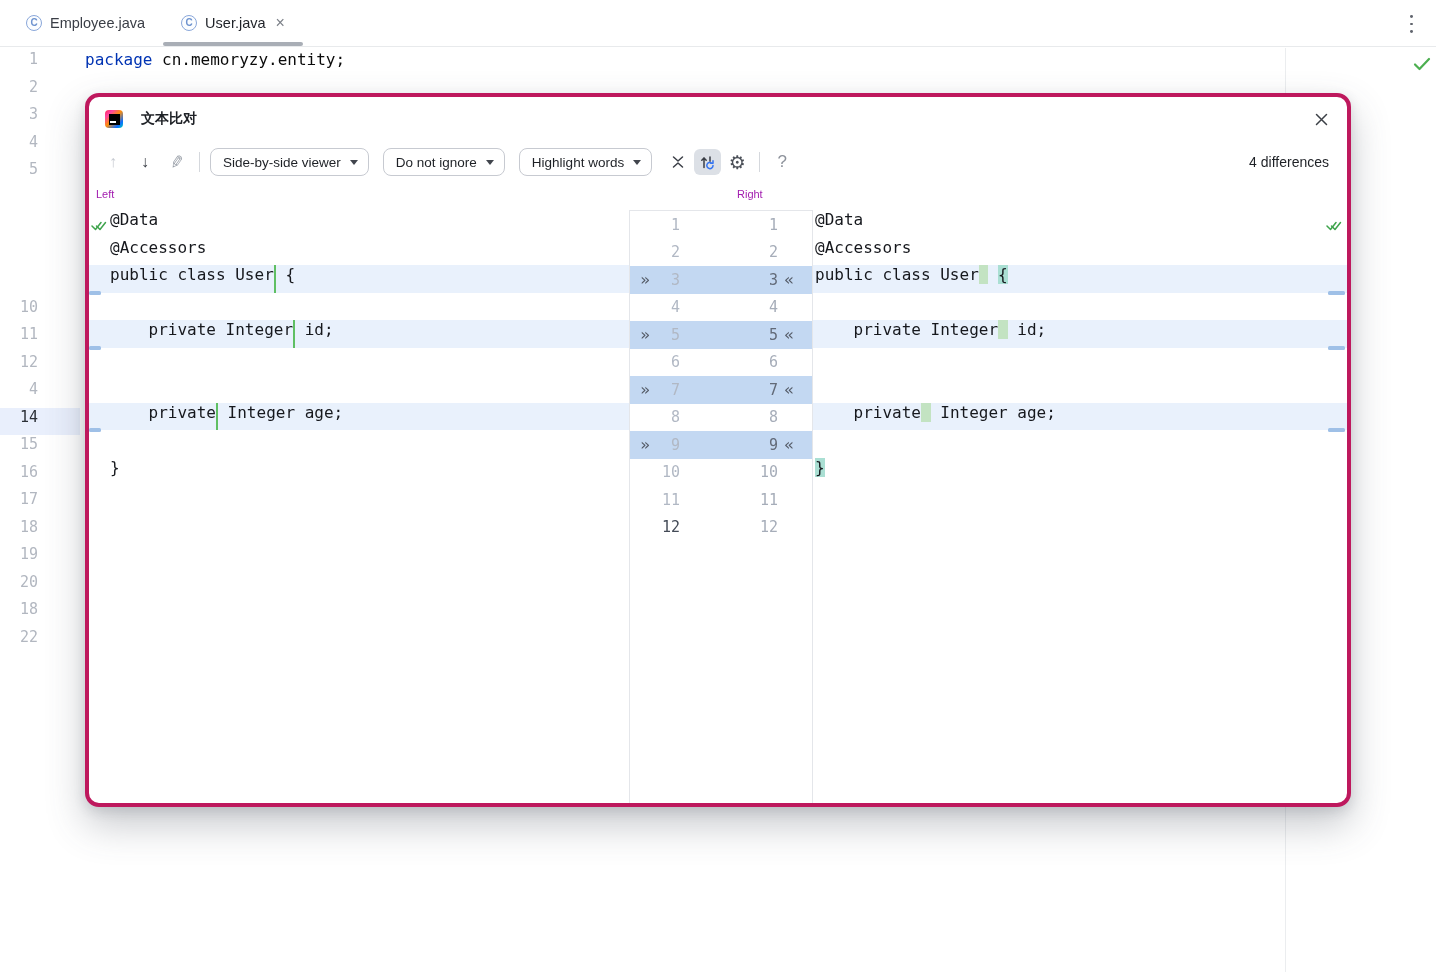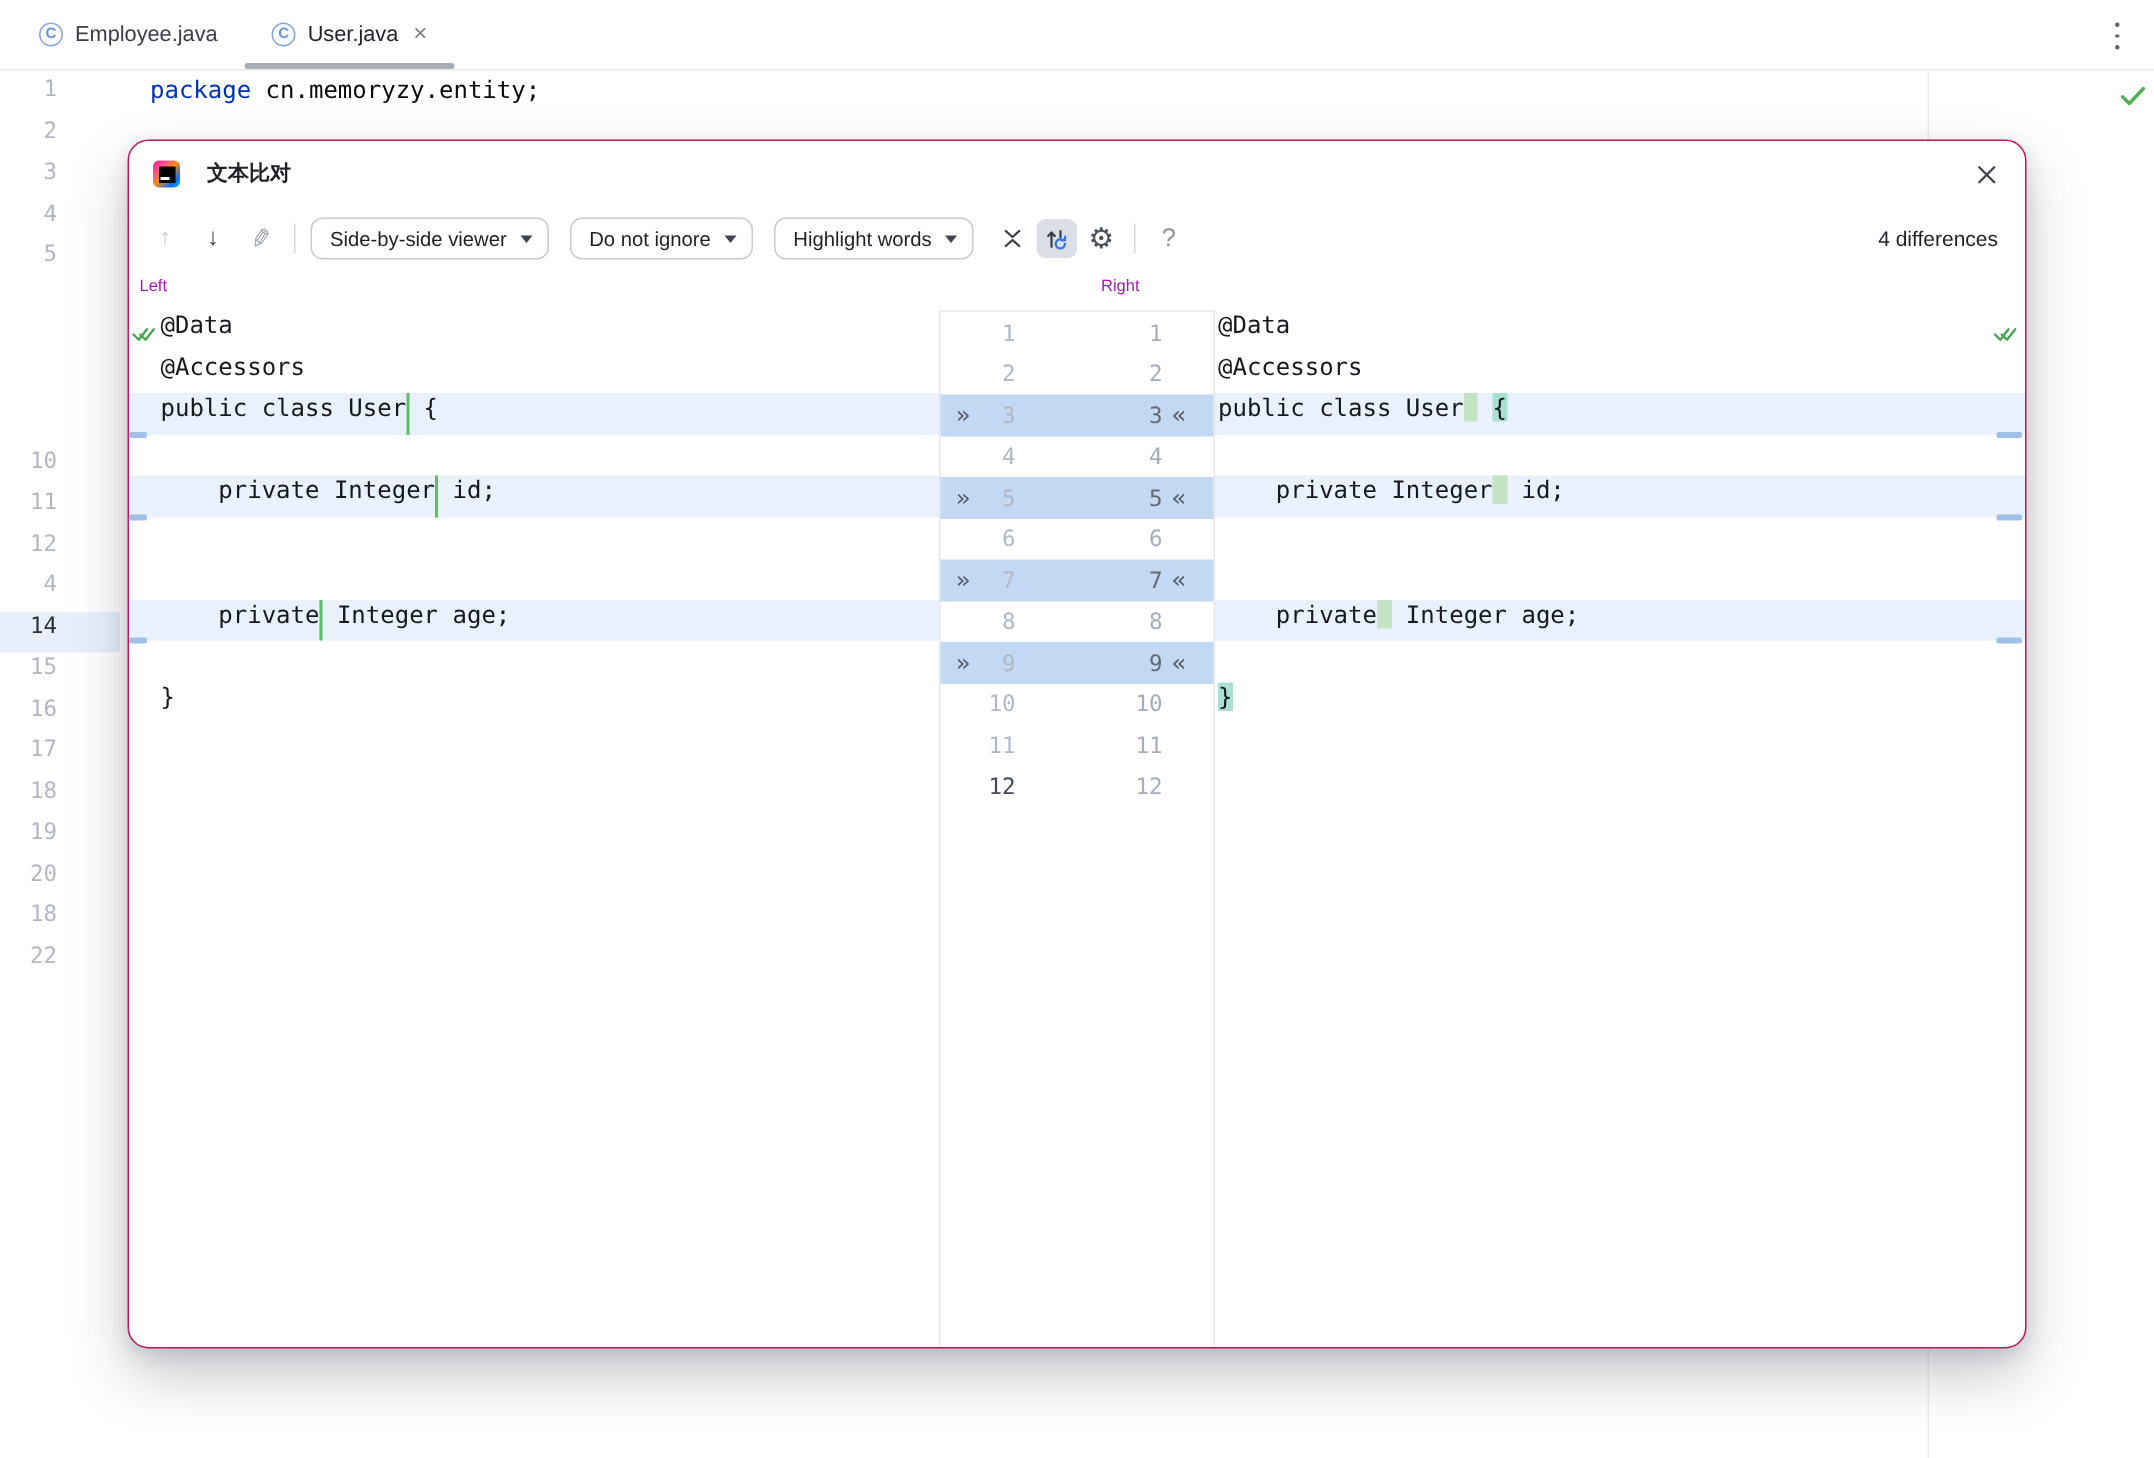--- a/index.html
+++ b/index.html
@@ -17,25 +17,25 @@
   .tab.active::after{content:"";position:absolute;left:0;right:0;bottom:0;height:4px;border-radius:2px;background:var(--underline_gray);}
   .cls-icon{width:16px;height:16px;border-radius:50%;border:1.5px solid #8aa7da;color:#6e93cf;background:#fbfdff;font-size:10px;font-weight:bold;display:flex;align-items:center;justify-content:center;line-height:1;}
   .tab-close{font-size:16px;color:#7c8088;margin-left:2px;line-height:1;}
   .kebab{position:absolute;right:16px;top:13px;width:18px;height:22px;display:flex;flex-direction:column;align-items:center;justify-content:center;}
   .kebab i{display:block;width:3px;height:3px;border-radius:50%;background:#60646d;margin:2.2px 0;}
   
   .editor-gutter{position:absolute;top:50px;left:0;width:80px;}
   .egl{height:27.5px;line-height:27.5px;text-align:right;padding-right:42px;font:15px "DejaVu Sans Mono",monospace;color:#b2b7c0;}
   .egl.on{background:#e9effc;color:#2c3037;}
   .code-line{position:absolute;left:85px;top:50px;height:27.5px;line-height:27.5px;font:16px "DejaVu Sans Mono",monospace;color:#0a0a0a;white-space:pre;}
-  .kw{color:var(--keyword_blue);margin-left:15px;}
+  .kw{color:var(--keyword_blue);}
   .v-sep-editor{position:absolute;left:1285px;top:48px;bottom:0;width:1px;background:#ebedef;}
   .ok-check{position:absolute;left:1413px;top:56px;}
   
-  .dialog{position:absolute;left:85px;top:93px;width:1266px;height:806px;background:#fff;border:1px solid #be185d;border-radius:14px;box-shadow:0 18px 38px rgba(70,76,90,.30),0 4px 12px rgba(70,76,90,.16);overflow:hidden;}
+  .dialog{position:absolute;left:85px;top:93px;width:1266px;height:714px;background:#fff;border:4px solid #be185d;border-radius:14px;box-shadow:0 18px 38px rgba(70,76,90,.30),0 4px 12px rgba(70,76,90,.16);overflow:hidden;}
   .dlg-head{position:absolute;top:0;left:0;right:0;height:44px;display:flex;align-items:center;padding:0 16px;}
   .idea-logo{width:18px;height:18px;border-radius:4px;background:linear-gradient(135deg,#fe2857 0%,#ff45a4 22%,#fe8e09 48%,#0a6cff 80%,#00d2b8 100%);position:relative;flex:0 0 auto;}
   .idea-logo .blk{position:absolute;inset:3.5px;background:#000;}
   .idea-logo .tick{position:absolute;left:5px;bottom:5.5px;width:6px;height:1.6px;background:#fff;}
   .dlg-title{margin-left:18px;font-size:14px;font-weight:bold;color:#1e2126;}
   .dlg-close{position:absolute;right:17px;top:13px;width:18px;height:18px;display:flex;align-items:center;justify-content:center;cursor:default;}
   .dlg-toolbar{position:absolute;top:50px;left:12px;right:18px;height:30px;display:flex;align-items:center;}
   .tb-icon{width:24px;height:24px;display:flex;align-items:center;justify-content:center;font-size:16px;flex:0 0 auto;}
   .tb-up{color:#c8ccd3;margin-right:8px;}
   .tb-down{color:#3a3e46;margin-right:8px;}

